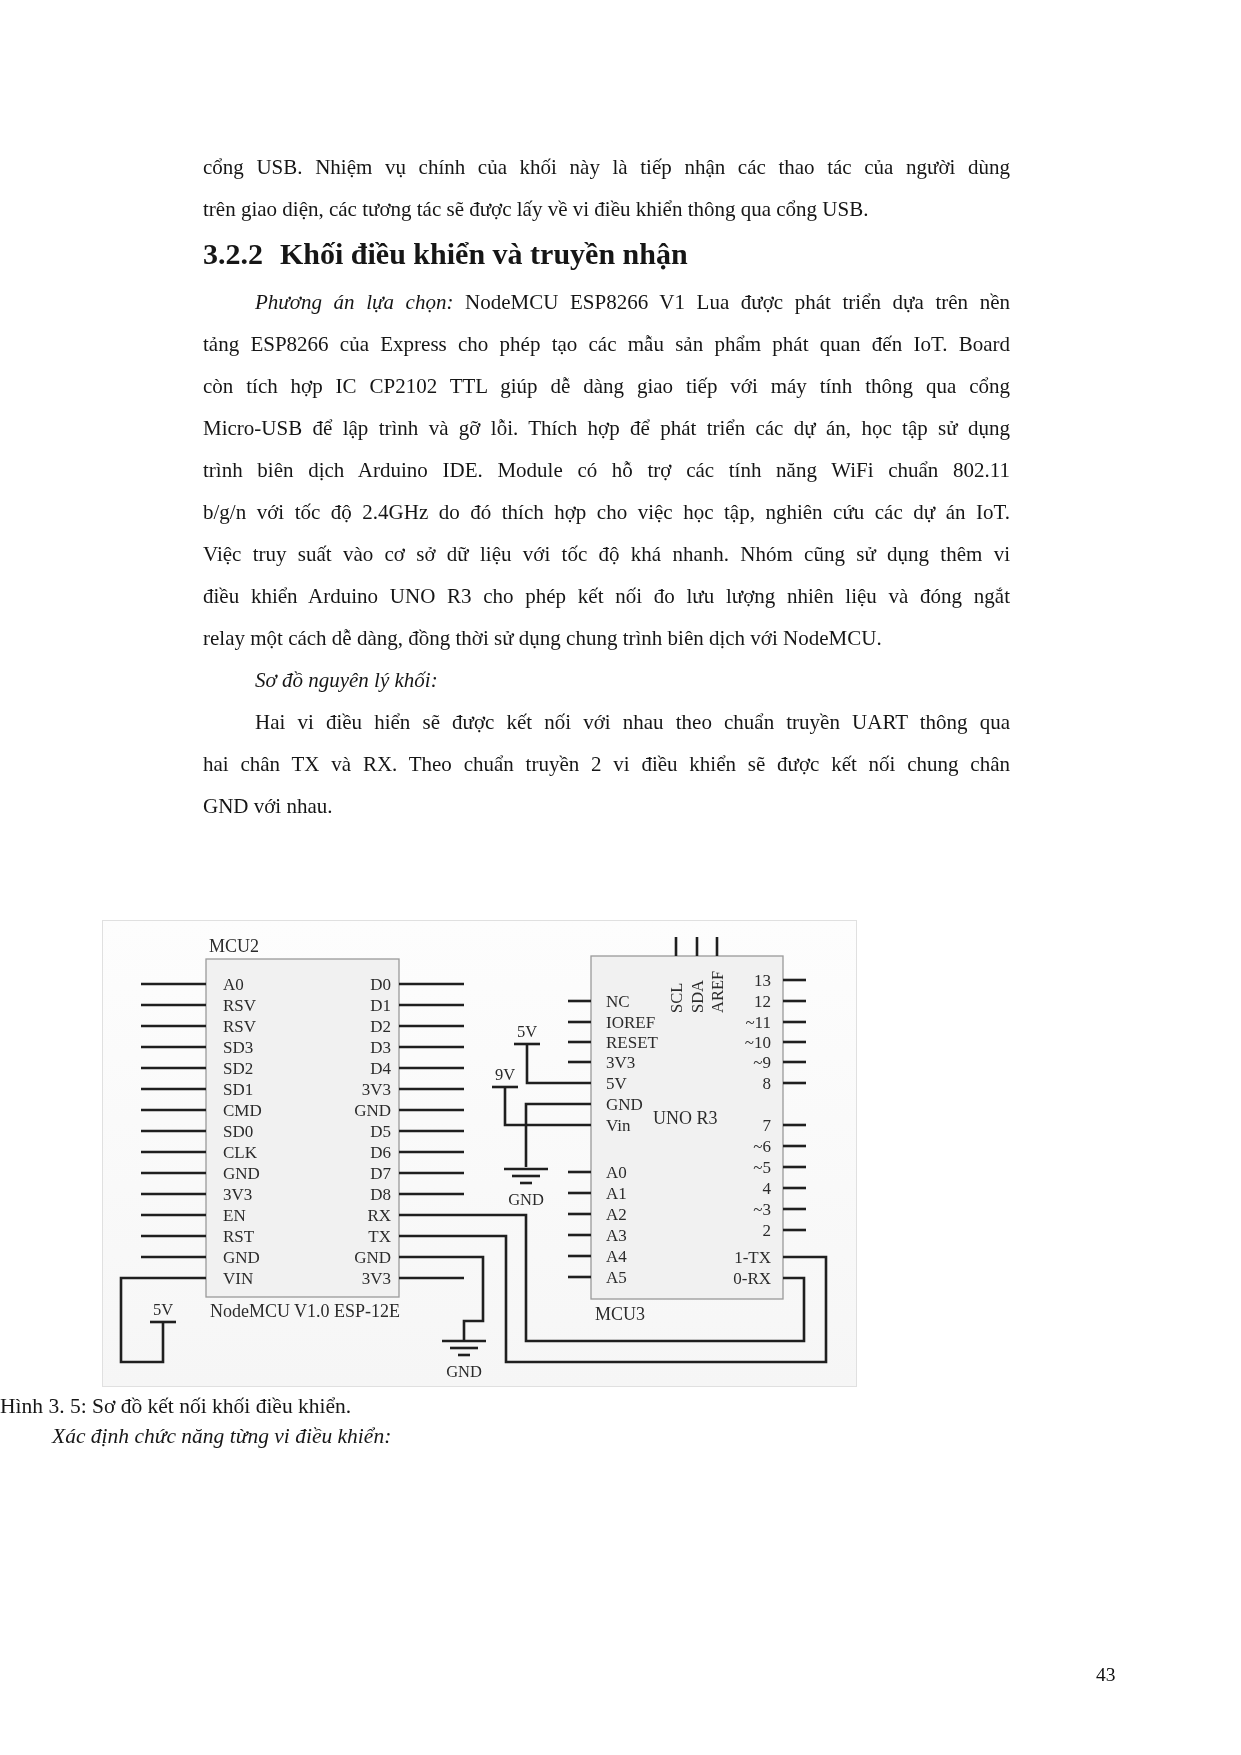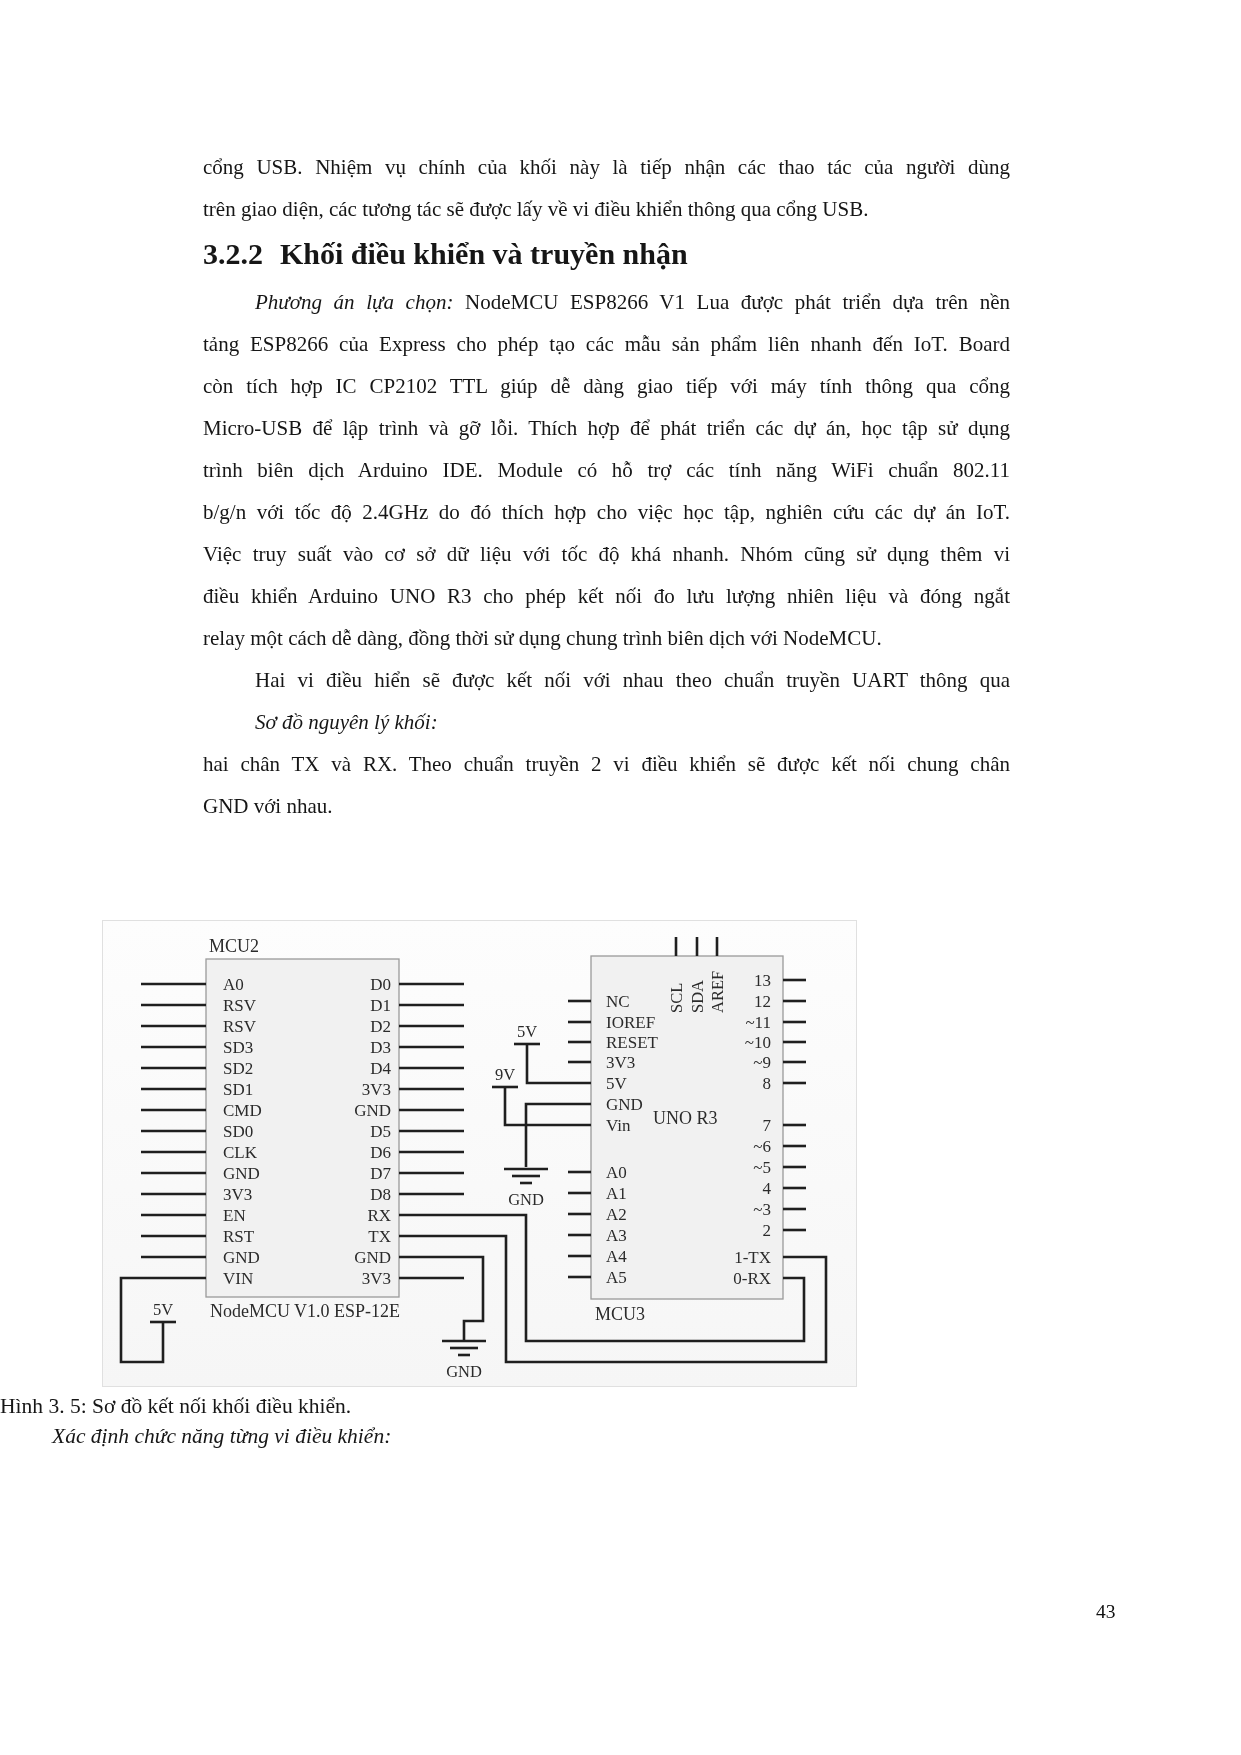--- a/index.html
+++ b/index.html
@@ -10,42 +10,42 @@
   .tline.just{text-align:justify;text-align-last:justify;}
   .it{font-style:italic;}
   .bd{font-weight:bold;font-size:30px;}
   .ind{display:inline-block;width:52px;}
   .figure{position:relative;margin:93px 0 0 102px;width:753px;height:465px;
           background:linear-gradient(180deg,#fdfdfd 0%,#f6f6f6 100%);
           border:1px solid #e0e0e0;}
   .figure svg{display:block;}
   .caption{margin-top:4px;padding-right:55px;font-size:21.5px;line-height:30px;}
   .closing{padding-left:52px;font-size:21.5px;font-style:italic;line-height:30px;}
-  .pageno{position:absolute;left:1096px;top:1601px;font-size:19.5px;color:#111;}
+  .pageno{position:absolute;left:1096px;top:1664px;font-size:19.5px;color:#111;}
   text{font-family:"Liberation Serif",serif;fill:#2b2b2b;}
 </style>
 </head>
 <body>
 
 <div class="page">
   <div class="content" id="text-content">
       <div class="tline just"><span>cổng USB. Nhiệm vụ chính của khối này là tiếp nhận các thao tác của người dùng</span></div>
       <div class="tline"><span>trên giao diện, các tương tác sẽ được lấy về vi điều khiển thông qua cổng USB.</span></div>
       <div class="tline" style="margin-top: 3px;"><span class="bd">3.2.2</span><span class="bd" style="padding-left: 17px;">Khối điều khiển và truyền nhận</span></div>
       <div class="tline just" style="margin-top: 3px;"><span class="ind"></span><span class="it">Phương án lựa chọn:</span><span> NodeMCU ESP8266 V1 Lua được phát triển dựa trên nền</span></div>
-      <div class="tline just"><span>tảng ESP8266 của Express cho phép tạo các mẫu sản phẩm liên nhanh đến IoT. Board</span></div>
+      <div class="tline just"><span>tảng ESP8266 của Express cho phép tạo các mẫu sản phẩm phát quan đến IoT. Board</span></div>
       <div class="tline just"><span>còn tích hợp IC CP2102 TTL giúp dễ dàng giao tiếp với máy tính thông qua cổng</span></div>
       <div class="tline just"><span>Micro-USB để lập trình và gỡ lỗi. Thích hợp để phát triển các dự án, học tập sử dụng</span></div>
       <div class="tline just"><span>trình biên dịch Arduino IDE. Module có hỗ trợ các tính năng WiFi chuẩn 802.11</span></div>
       <div class="tline just"><span>b/g/n với tốc độ 2.4GHz do đó thích hợp cho việc học tập, nghiên cứu các dự án IoT.</span></div>
       <div class="tline just"><span>Việc truy suất vào cơ sở dữ liệu với tốc độ khá nhanh. Nhóm cũng sử dụng thêm vi</span></div>
       <div class="tline just"><span>điều khiển Arduino UNO R3 cho phép kết nối đo lưu lượng nhiên liệu và đóng ngắt</span></div>
       <div class="tline"><span>relay một cách dễ dàng, đồng thời sử dụng chung trình biên dịch với NodeMCU.</span></div>
+      <div class="tline"><span class="ind"></span><span class="it">Sơ đồ nguyên lý khối:</span></div>
       <div class="tline just"><span class="ind"></span><span>Hai vi điều hiển sẽ được kết nối với nhau theo chuẩn truyền UART thông qua</span></div>
-      <div class="tline"><span class="ind"></span><span class="it">Sơ đồ nguyên lý khối:</span></div>
       <div class="tline just" style=""><span>hai chân TX và RX. Theo chuẩn truyền 2 vi điều khiển sẽ được kết nối chung chân</span></div>
       <div class="tline"><span>GND với nhau.</span></div>
     </div>
 
   <div class="figure">
     <svg id="diagram-svg" width="753" height="465" viewBox="0 0 753 465">
         <rect x="103" y="38" width="193" height="338" fill="#f1f1f1" stroke="#9a9a9a" stroke-width="1.3"></rect>
         <rect x="488" y="35" width="192" height="343" fill="#f1f1f1" stroke="#9a9a9a" stroke-width="1.3"></rect>
         <line x1="38" y1="63" x2="103" y2="63" stroke="#1f1f1f" stroke-width="2.6"></line>
         <text x="120" y="69" font-size="17">A0</text>

